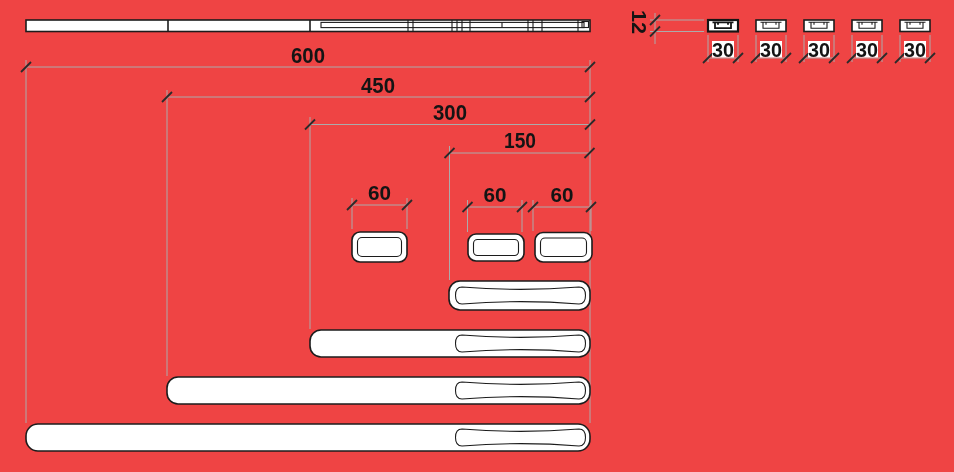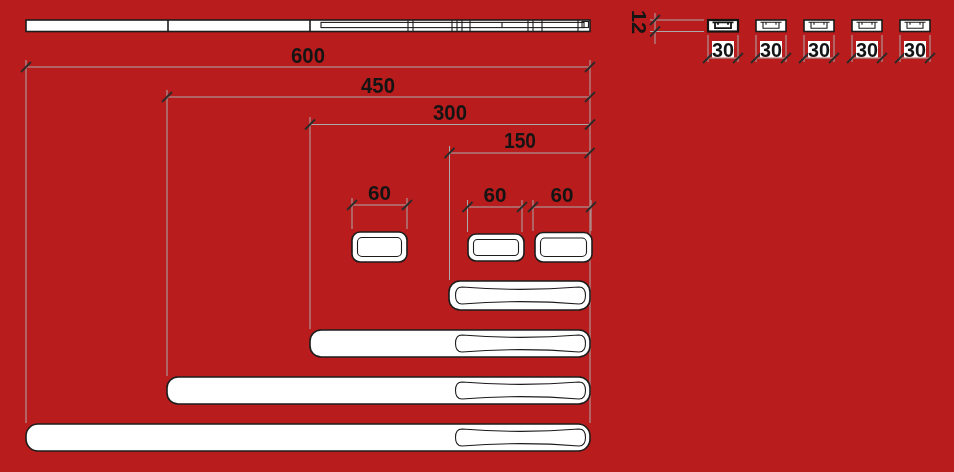--- a/index.html
+++ b/index.html
@@ -1,16 +1,16 @@
 <!DOCTYPE html>
 <html><head>
 <meta charset="utf-8">
 <style>
   html,body{margin:0;padding:0;background:#ffffff;}
-  #stage{position:relative;width:954px;height:472px;background:#b91c1c;overflow:hidden;
+  #stage{position:relative;width:954px;height:472px;background:#ef4444;overflow:hidden;
          font-family:"Liberation Sans",sans-serif;}
   svg{position:absolute;left:0;top:0;}
   .obj{fill:none;stroke:#1c1c1c;stroke-width:1.6;}
   .objf{fill:#ffffff;stroke:#1c1c1c;stroke-width:1.6;}
   .objthin{fill:none;stroke:#1c1c1c;stroke-width:1.1;}
   .objbold{fill:#ffffff;stroke:#141414;stroke-width:2.2;}
   .objboldin{fill:none;stroke:#141414;stroke-width:1.8;}
   .dim{stroke:#ababab;stroke-width:1;fill:none;}
   .tickline{stroke:#2a2a2a;stroke-width:1.8;}
   .dimtxt{fill:#141414;font-weight:bold;font-family:"Liberation Sans",sans-serif;}

